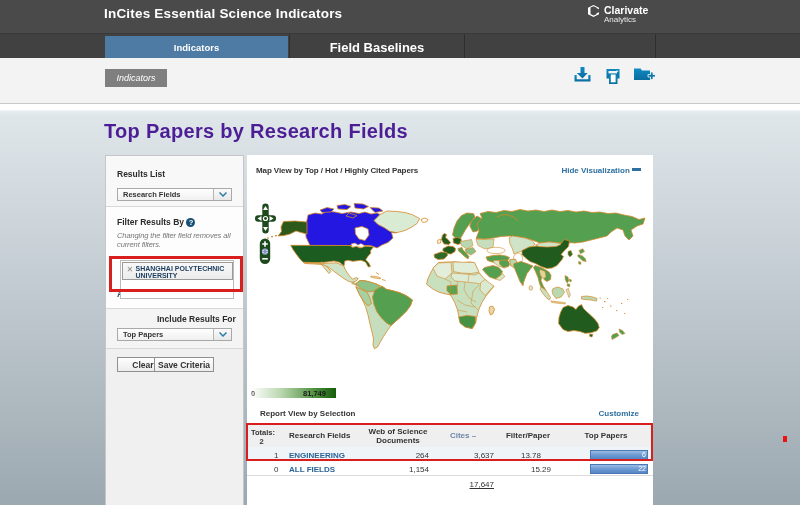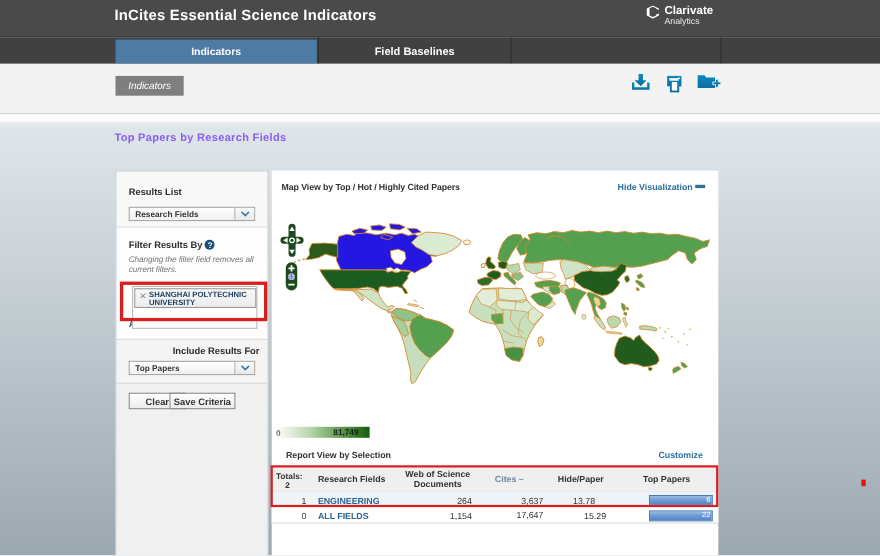--- a/index.html
+++ b/index.html
@@ -5,27 +5,27 @@
 html,body{margin:0;padding:0;}
 body{width:800px;height:505px;overflow:hidden;position:relative;font-family:"Liberation Sans",sans-serif;background:#fff;}
 .abs{position:absolute;}
 
 #topbar{left:0;top:0;width:800px;height:33px;background:#4a4a4a;border-bottom:1px solid #3a3a3a;}
 #apptitle{left:104px;top:6px;font-size:13.5px;font-weight:bold;color:#fff;letter-spacing:0.2px;}
 
 #nav{left:0;top:34px;width:800px;height:24px;background:#414141;}
 .navsep{top:0;width:1px;height:24px;background:#2f2f2f;}
 #tab1{left:105px;top:2px;width:183px;height:22px;background:#4d7ba4;color:#fff;font-size:9.5px;font-weight:bold;text-align:center;line-height:23px;}
-.navlbl{top:2px;height:22px;color:#fff;font-size:10px;font-weight:bold;text-align:center;line-height:23px;}
+.navlbl{top:2px;height:22px;color:#fff;font-size:13px;font-weight:bold;text-align:center;line-height:23px;}
 
 #toolbar{left:0;top:58px;width:800px;height:45px;background:#f3f3f3;border-bottom:1px solid #c9c9c9;}
 #crumb{left:105px;top:11px;width:62px;height:18px;background:#7f7f7f;color:#fff;font-size:9px;font-style:italic;text-align:center;line-height:18px;}
 
 #pagebg{left:0;top:104px;width:800px;height:401px;background:linear-gradient(#ffffff 0px,#fdfdfe 6px,#e7edf0 7px,#dfe6ea 12px,#9da9b1 395px);}
-#h1{left:104px;top:120px;font-size:10px;font-weight:bold;color:#8b5cf6;letter-spacing:0.3px;}
+#h1{left:104px;top:120px;font-size:20px;font-weight:bold;color:#4c1d95;letter-spacing:0.3px;}
 
 #sidebar{left:105px;top:155px;width:139px;height:350px;background:#f8f8f8;border:1px solid #c6c6c6;border-bottom:none;box-sizing:border-box;}
 .sbsec{position:absolute;left:0;width:137px;}
 .sblabel{position:absolute;font-size:8.5px;font-weight:bold;color:#2b2b2b;}
 .dd{position:absolute;left:11px;width:115px;height:13px;background:linear-gradient(#fff,#f0f0f0);border:1px solid #a9a9a9;box-sizing:border-box;font-size:7.5px;color:#333;font-weight:bold;line-height:11px;padding-left:5px;}
 .ddbtn{position:absolute;right:0;top:0;width:17px;height:11px;border-left:1px solid #b5b5b5;background:linear-gradient(#fafafa,#e8e8e8);color:#2e7ca8;text-align:center;}
 .ddbtn svg{margin-top:3px;}
 .btn{position:absolute;height:15px;background:linear-gradient(#fefefe,#ececec);border:1px solid #8f8f8f;box-sizing:border-box;font-size:8.5px;font-weight:bold;color:#333;text-align:center;}
 
 #main{left:247px;top:155px;width:406px;height:350px;background:#fff;}
@@ -280,32 +280,32 @@
   <div style="position:absolute;right:14px;top:254px;font-size:8px;font-weight:bold;color:#2d6f9e;">Customize</div>
 
   <div id="tbl" style="position:absolute;left:0;top:269px;width:406px;height:110px;">
     <div style="position:absolute;left:0;top:0;width:406px;height:23px;background:#efefef;border-bottom:1px solid #c9c9c9;"></div>
     <div style="position:absolute;left:0;top:23px;width:406px;height:14px;background:#eff4f9;border-bottom:1px solid #dcdcdc;"></div>
     <div style="position:absolute;left:0;top:37px;width:406px;height:14px;background:#fff;border-bottom:1px solid #dcdcdc;"></div>
     <div class="thead" style="left:4px;top:3.5px;width:21px;font-size:7.5px;">Totals:<br>2</div>
     <div class="thead" style="left:42px;top:7px;width:120px;text-align:left;">Research Fields</div>
     <div class="thead" style="left:118px;top:3px;width:66px;">Web of Science<br>Documents</div>
     <div class="thead" style="left:196px;top:7px;width:40px;color:#6b87a8;">Cites –</div>
-    <div class="thead" style="left:256px;top:7px;width:50px;">Hide/Paper</div>
+    <div class="thead" style="left:256px;top:7px;width:50px;">Filter/Paper</div>
     <div class="thead" style="left:334px;top:7px;width:50px;">Top Papers</div>
     <div class="num" style="left:4px;top:26.5px;width:27.5px;">1</div>
     <div class="lnk" style="left:42px;top:26.5px;">ENGINEERING</div>
     <div class="num" style="left:140px;top:26.5px;width:42px;">264</div>
     <div class="num" style="left:205px;top:26.5px;width:42px;">3,637</div>
     <div class="num" style="left:252px;top:26.5px;width:42px;">13.78</div>
     <div class="bar" style="left:343px;top:25.5px;width:58px;">6</div>
     <div class="num" style="left:4px;top:40.5px;width:27.5px;">0</div>
     <div class="lnk" style="left:42px;top:40.5px;">ALL FIELDS</div>
     <div class="num" style="left:140px;top:40.5px;width:42px;">1,154</div>
-    <div class="num" style="left:205px;top:40px;width:42px;">17,647</div>
+    <div class="num" style="left:205px;top:56px;width:42px;text-decoration:underline;">17,647</div>
     <div class="num" style="left:262px;top:40.5px;width:42px;">15.29</div>
     <div class="bar" style="left:343px;top:39.5px;width:58px;">22</div>
   </div>
 </div>
 
 <div class="red" style="left:109px;top:256px;width:134px;height:36px;"></div>
 <div class="red" style="left:246px;top:423px;width:407px;height:38px;border-width:2.5px;"></div>
 <div class="abs" style="left:783px;top:436px;width:4px;height:6px;background:#e11;"></div>
 
 </body></html>

